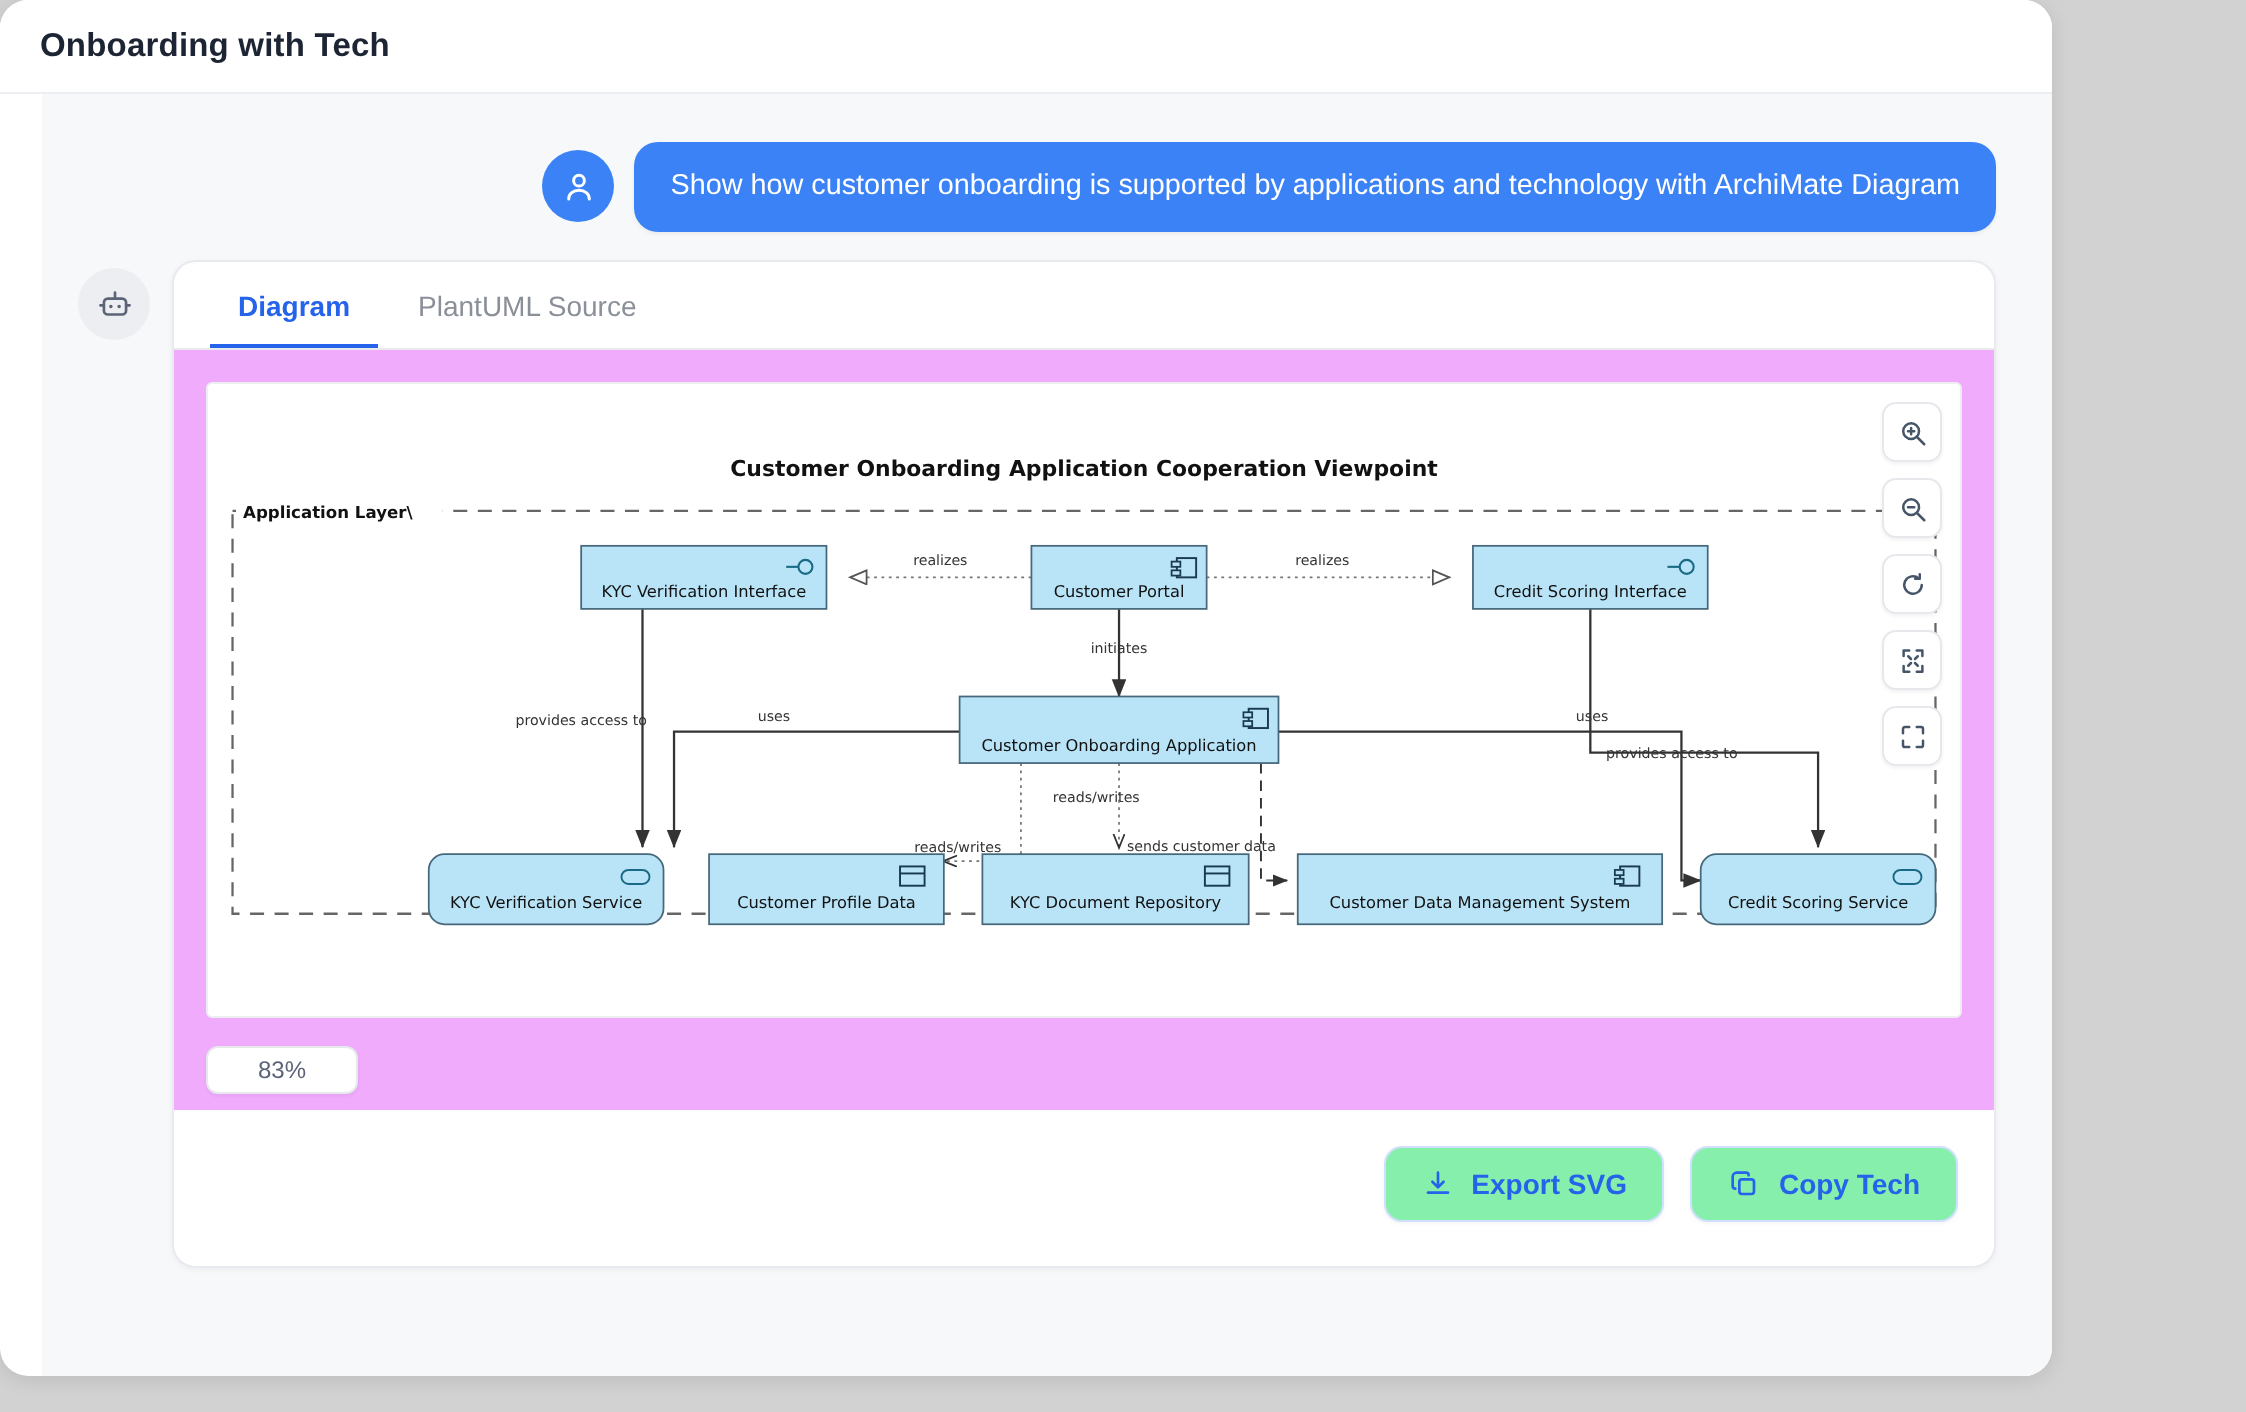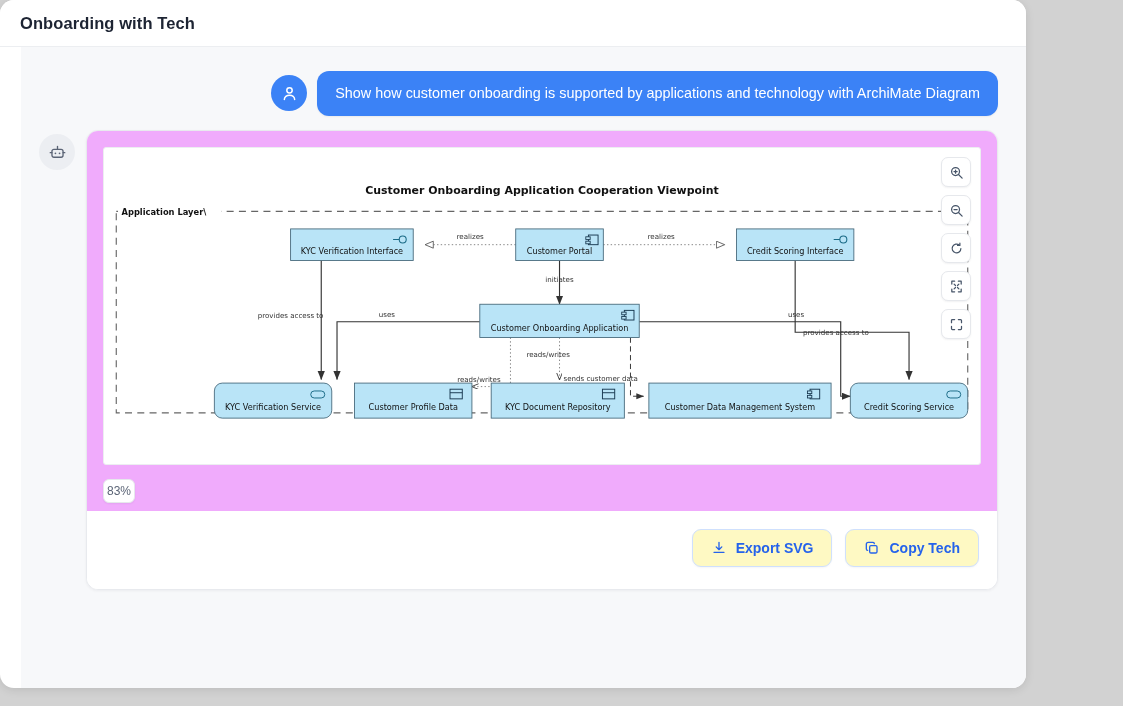--- a/index.html
+++ b/index.html
@@ -146,37 +146,37 @@
     color: #475569;
   }
   .zoom-badge {
     position: absolute;
     left: 16px; bottom: 8px;
     background: #ffffff;
     border: 1px solid #e6e8ec;
     border-radius: 6px;
     font-size: 12px;
     color: #5b6476;
-    padding: 4px 3px;
+    padding: 4px 25px;
     box-shadow: 0 1px 2px rgba(16,24,40,0.05);
     text-align: center;
   }
   
   .action-bar {
     display: flex;
     justify-content: flex-end;
     gap: 13px;
     padding: 18px 18px 22px 18px;
     background: #ffffff;
   }
   .act-btn {
     display: inline-flex;
     align-items: center;
     gap: 9px;
-    background: #fef9c3;
+    background: #86efac;
     border: 1px solid #cfe0fd;
     color: #2563eb;
     font-size: 14px;
     font-weight: 600;
     border-radius: 9px;
     padding: 10px 18px;
     cursor: pointer;
     box-shadow: 0 1px 2px rgba(16,24,40,0.04);
   }
   
@@ -211,20 +211,24 @@
         <svg width="19" height="19" viewBox="0 0 24 24" fill="none" stroke="#5b6476" stroke-width="1.7" stroke-linecap="round" stroke-linejoin="round">
           <rect x="5" y="8" width="14" height="10" rx="2.5"></rect>
           <path d="M12 4.2v3.6M2.8 12.2h2.1M19.1 12.2h2.1"></path>
           <circle cx="9.4" cy="13" r="1.1" fill="#5b6476" stroke="none"></circle>
           <circle cx="14.6" cy="13" r="1.1" fill="#5b6476" stroke="none"></circle>
         </svg>
       </div>
 
       <div class="result-card">
 
+        <div class="tabs">
+          <div class="tab active">Diagram</div>
+          <div class="tab">PlantUML Source</div>
+        </div>
 
         <div class="diagram-area">
 
           <div class="diag-tools">
             <div class="diag-tool-btn">
               <svg width="15" height="15" viewBox="0 0 24 24" fill="none" stroke="currentColor" stroke-width="2" stroke-linecap="round">
                 <circle cx="10.5" cy="10.5" r="6.3"></circle>
                 <path d="M15.2 15.2L21 21M8 10.5h5M10.5 8v5"></path>
               </svg>
             </div>

